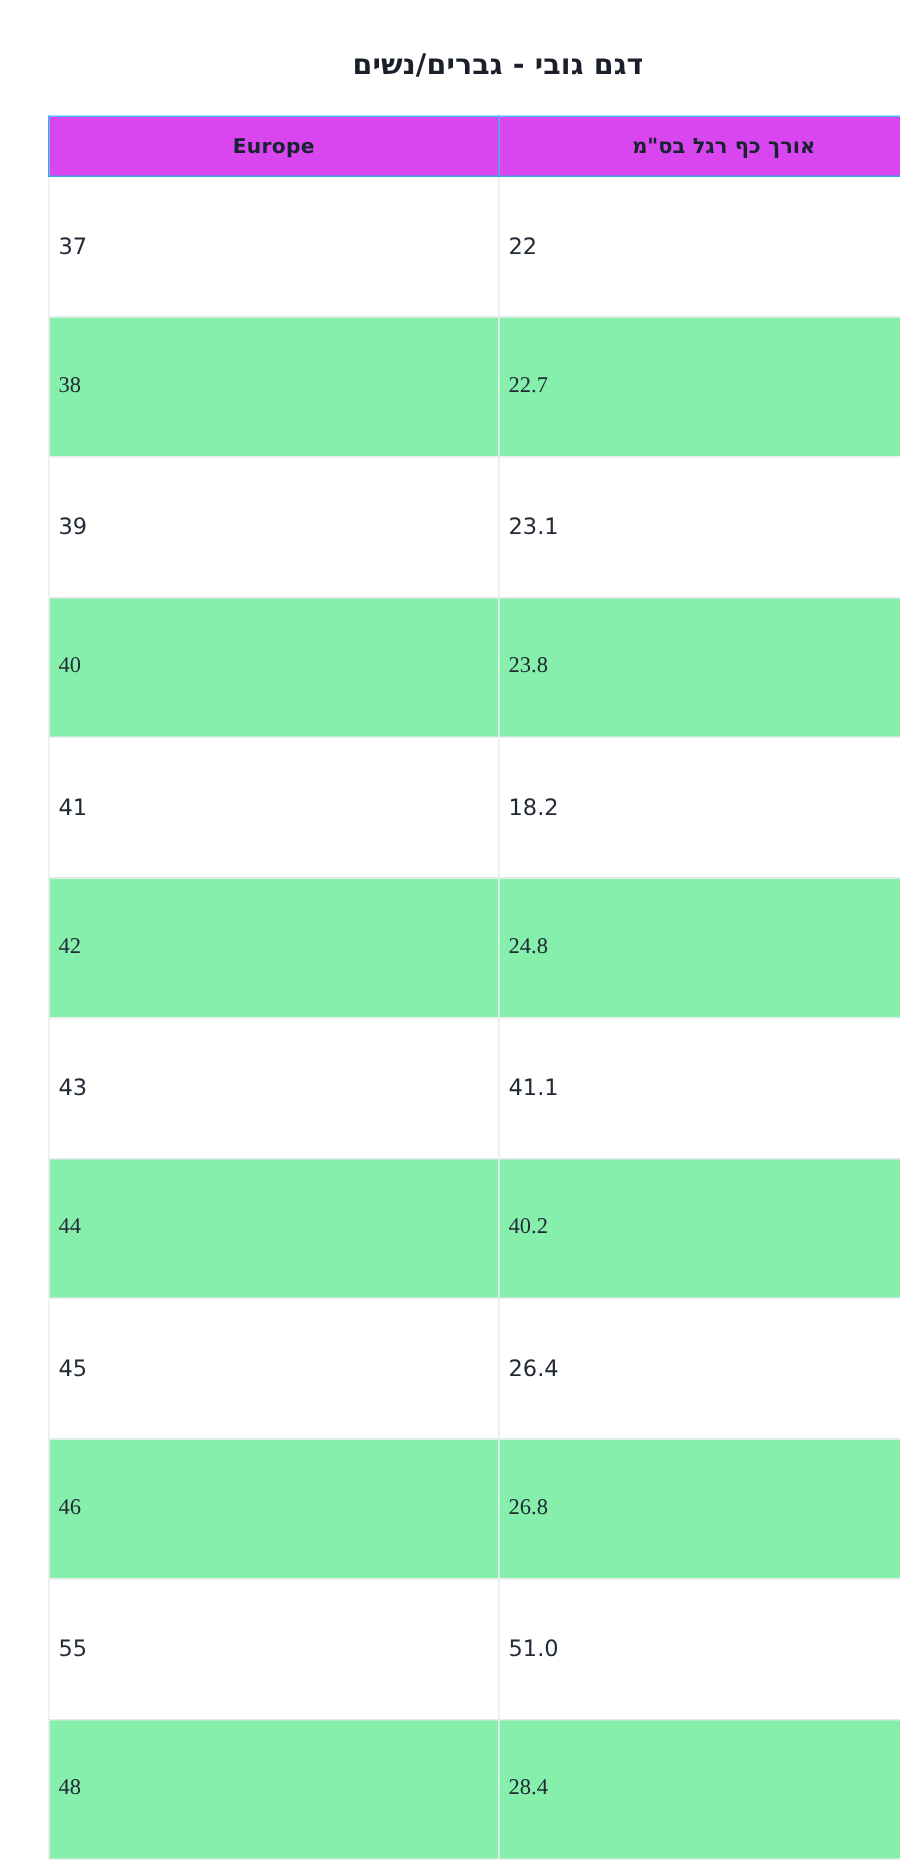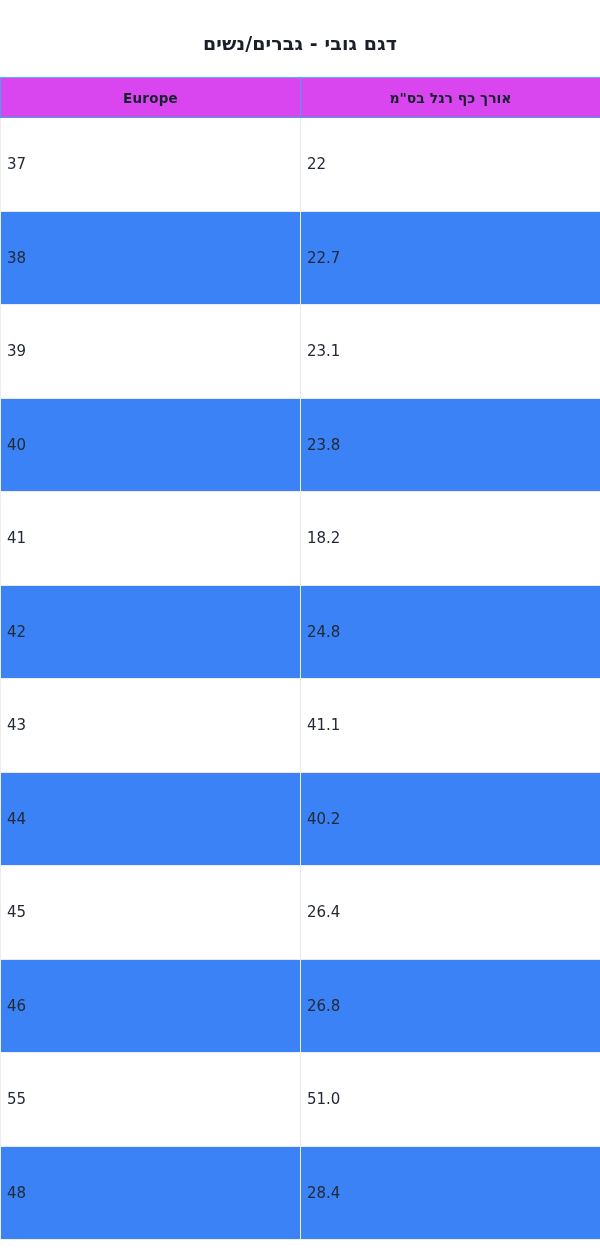--- a/index.html
+++ b/index.html
@@ -10,20 +10,21 @@
     background:#ffffff;
     font-family:"DejaVu Sans","Liberation Sans",sans-serif;
     overflow:hidden;
   }
 
   #page {
     position:relative;
     width:600px;
     height:1250px;
     background:#ffffff;
+    padding-left:32px;
   }
 
   
   .page-title {
     width:600px;
     text-align:center;
     font-size:19px;
     font-weight:bold;
     color:#1a1f2b;
     line-height:24px;
@@ -77,22 +78,23 @@
     font-size:15px;
     font-weight:normal;
     color:#222a35;
     border:1px solid #e8e9ea;
     background:#ffffff;
     padding:0 6px;
     direction:ltr;
   }
 
   .size-table tbody tr.alt td {
-    background:#3b82f6;
+    background:#86efac;
     border-color:#eceded;
+    font-family:Liberation Serif, serif;
   }
 
   
   .size-table tbody tr td:first-child { border-left-color:#ededee; }
   .size-table tbody tr td:last-child  { border-right-color:#ededee; }
 </style>
 </head>
 <body>
 
 <div id="page">

